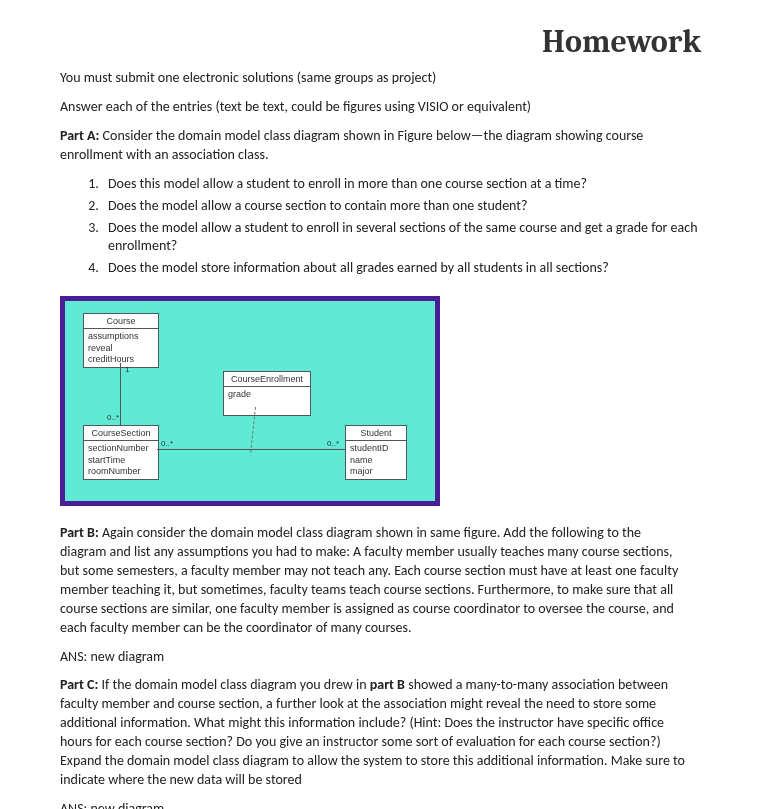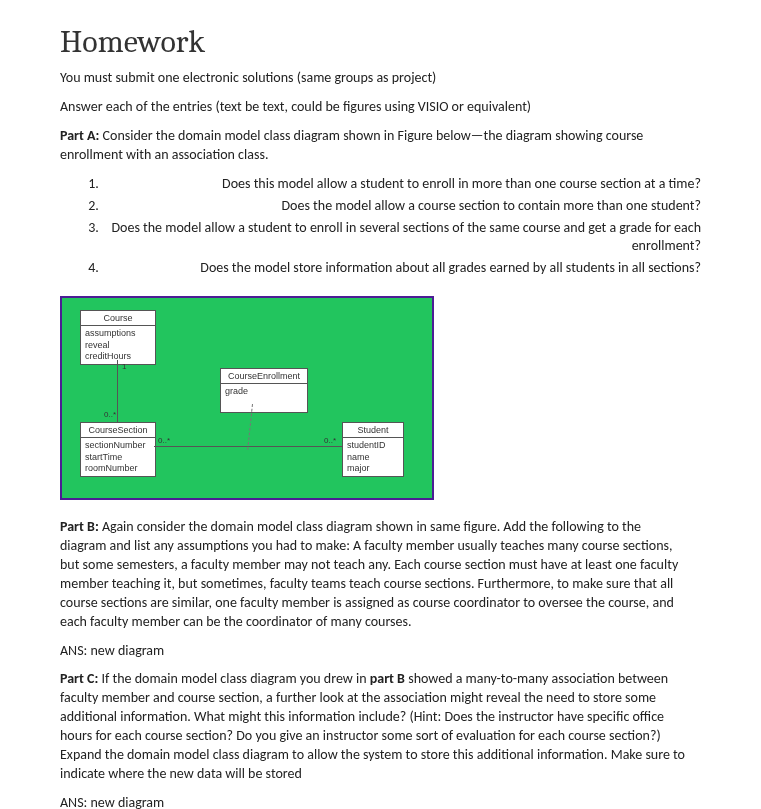--- a/index.html
+++ b/index.html
@@ -8,35 +8,35 @@
     color: #222;
     margin: 0;
     padding: 20px 60px 30px 60px;
     width: 761px;
     box-sizing: border-box;
     line-height: 1.35;
   }
   h1 {
     font-family: Cambria, Georgia, serif;
     font-size: 32px;
-    font-weight: normal;
+    font-weight: bold;
     color: #333;
     margin: 0 0 6px 0;
+    text-align: right;
   }
   p { margin: 6px 12px 10px 0; }
   .part-label { font-weight: bold; }
   ol.qlist {
     margin: 4px 0 10px 24px;
     padding: 0 0 0 18px;
-    text-align: right;
   }
   ol.qlist li { margin: 3px 0; padding-left: 6px; }
   .diagram {
-    background: #22c55e;
-    border: 2px solid #4c1d95;
+    background: #5eead4;
+    border: 5px solid #4c1d95;
     width: 370px;
     height: 200px;
     position: relative;
     margin: 18px 0 18px 0;
   }
   .uml-class {
     position: absolute;
     background: #fff;
     border: 1px solid #555;
     font-size: 9px;

